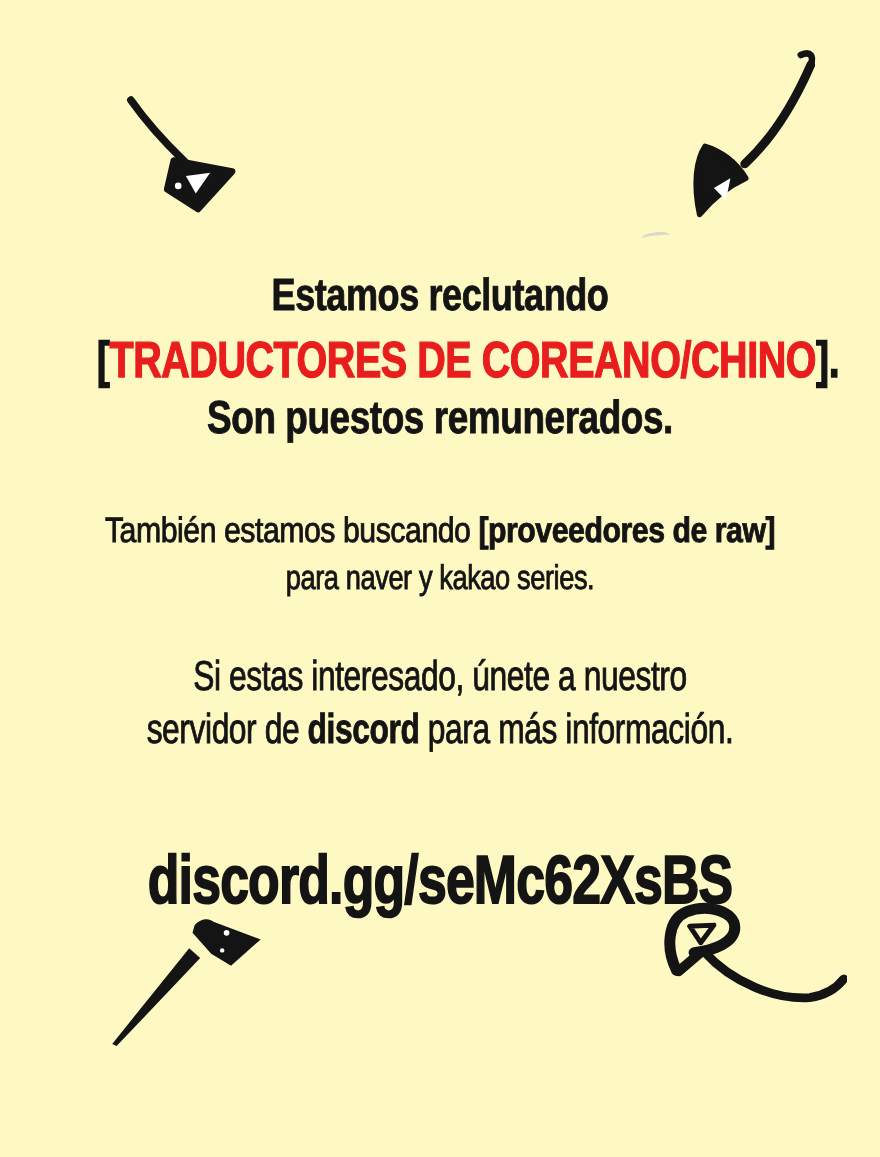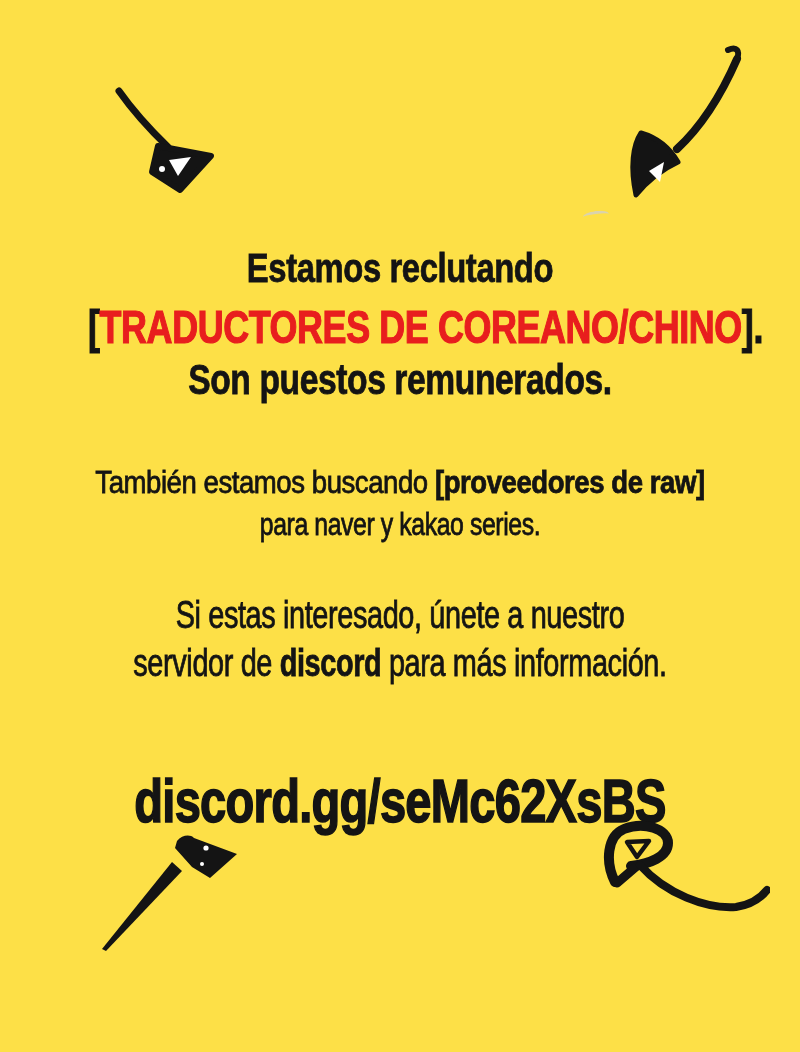--- a/index.html
+++ b/index.html
@@ -1,20 +1,20 @@
 <!DOCTYPE html>
 <html><head>
 <meta charset="utf-8">
 <style>
   html, body { margin: 0; padding: 0; background: #ffffff; }
   .page {
     position: relative;
     width: 800px;
     height: 1052px;
-    background: #fde047;
+    background: #fef9c3;
     overflow: hidden;
     font-family: "Liberation Sans", sans-serif;
     color: #141414;
   }
   .t {
     position: absolute;
     left: 0;
     width: 800px;
     text-align: center;
     white-space: nowrap;

